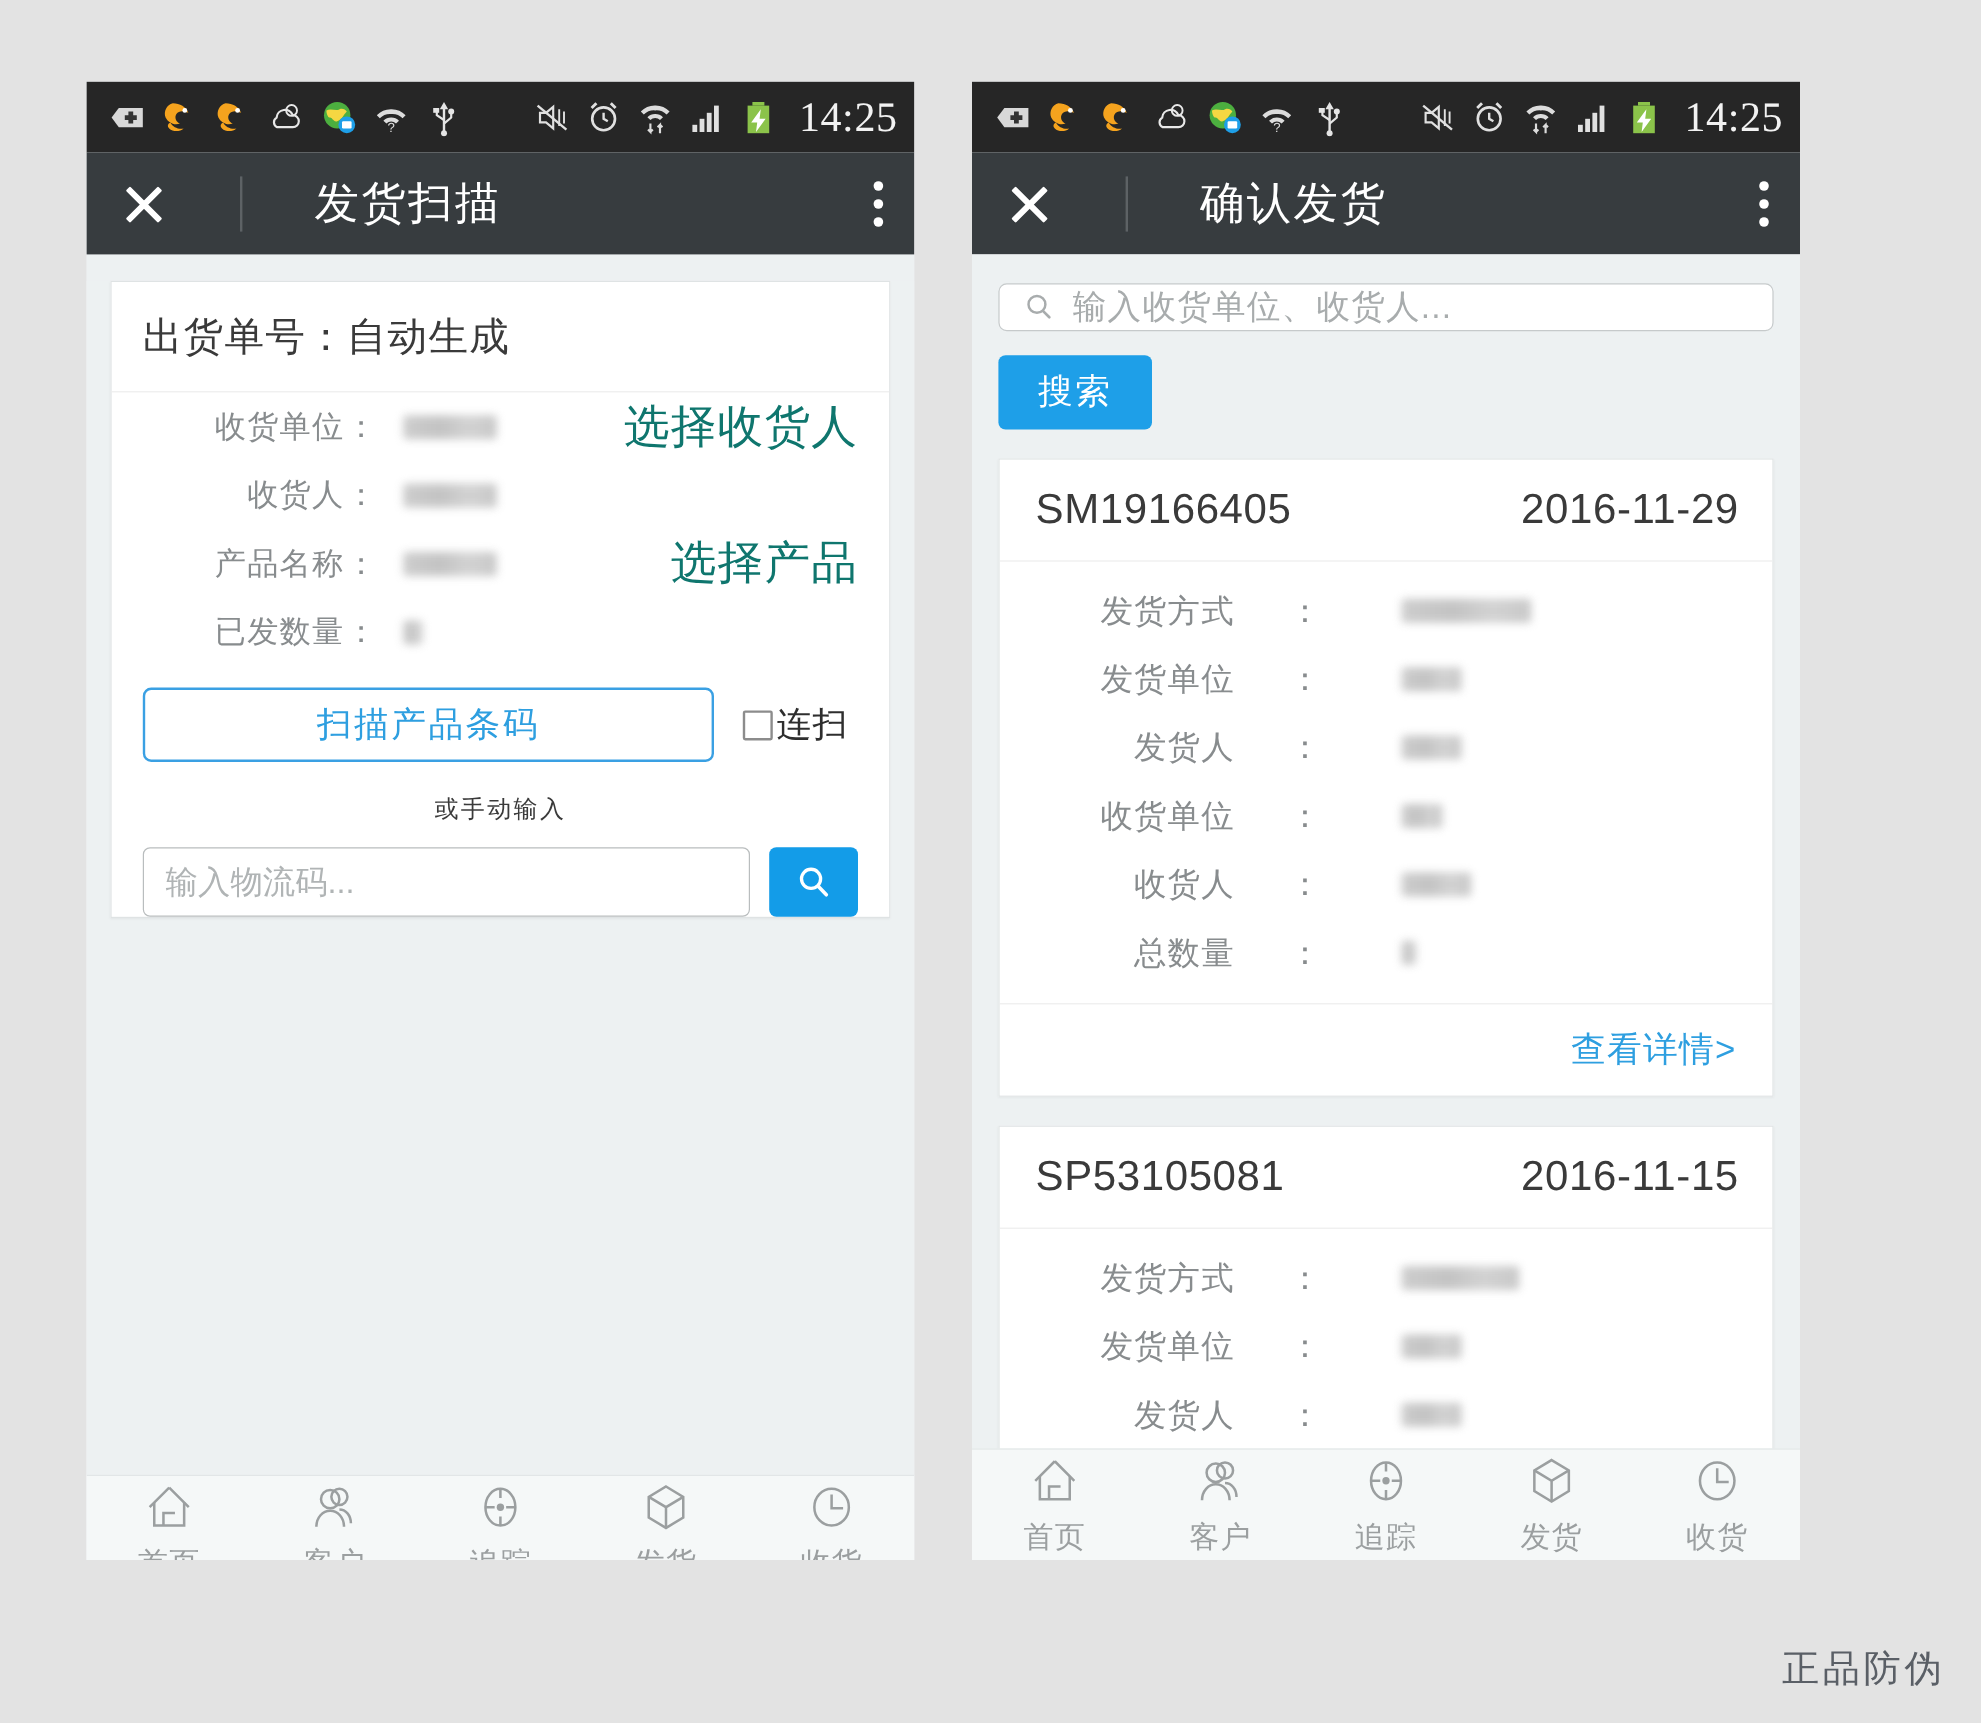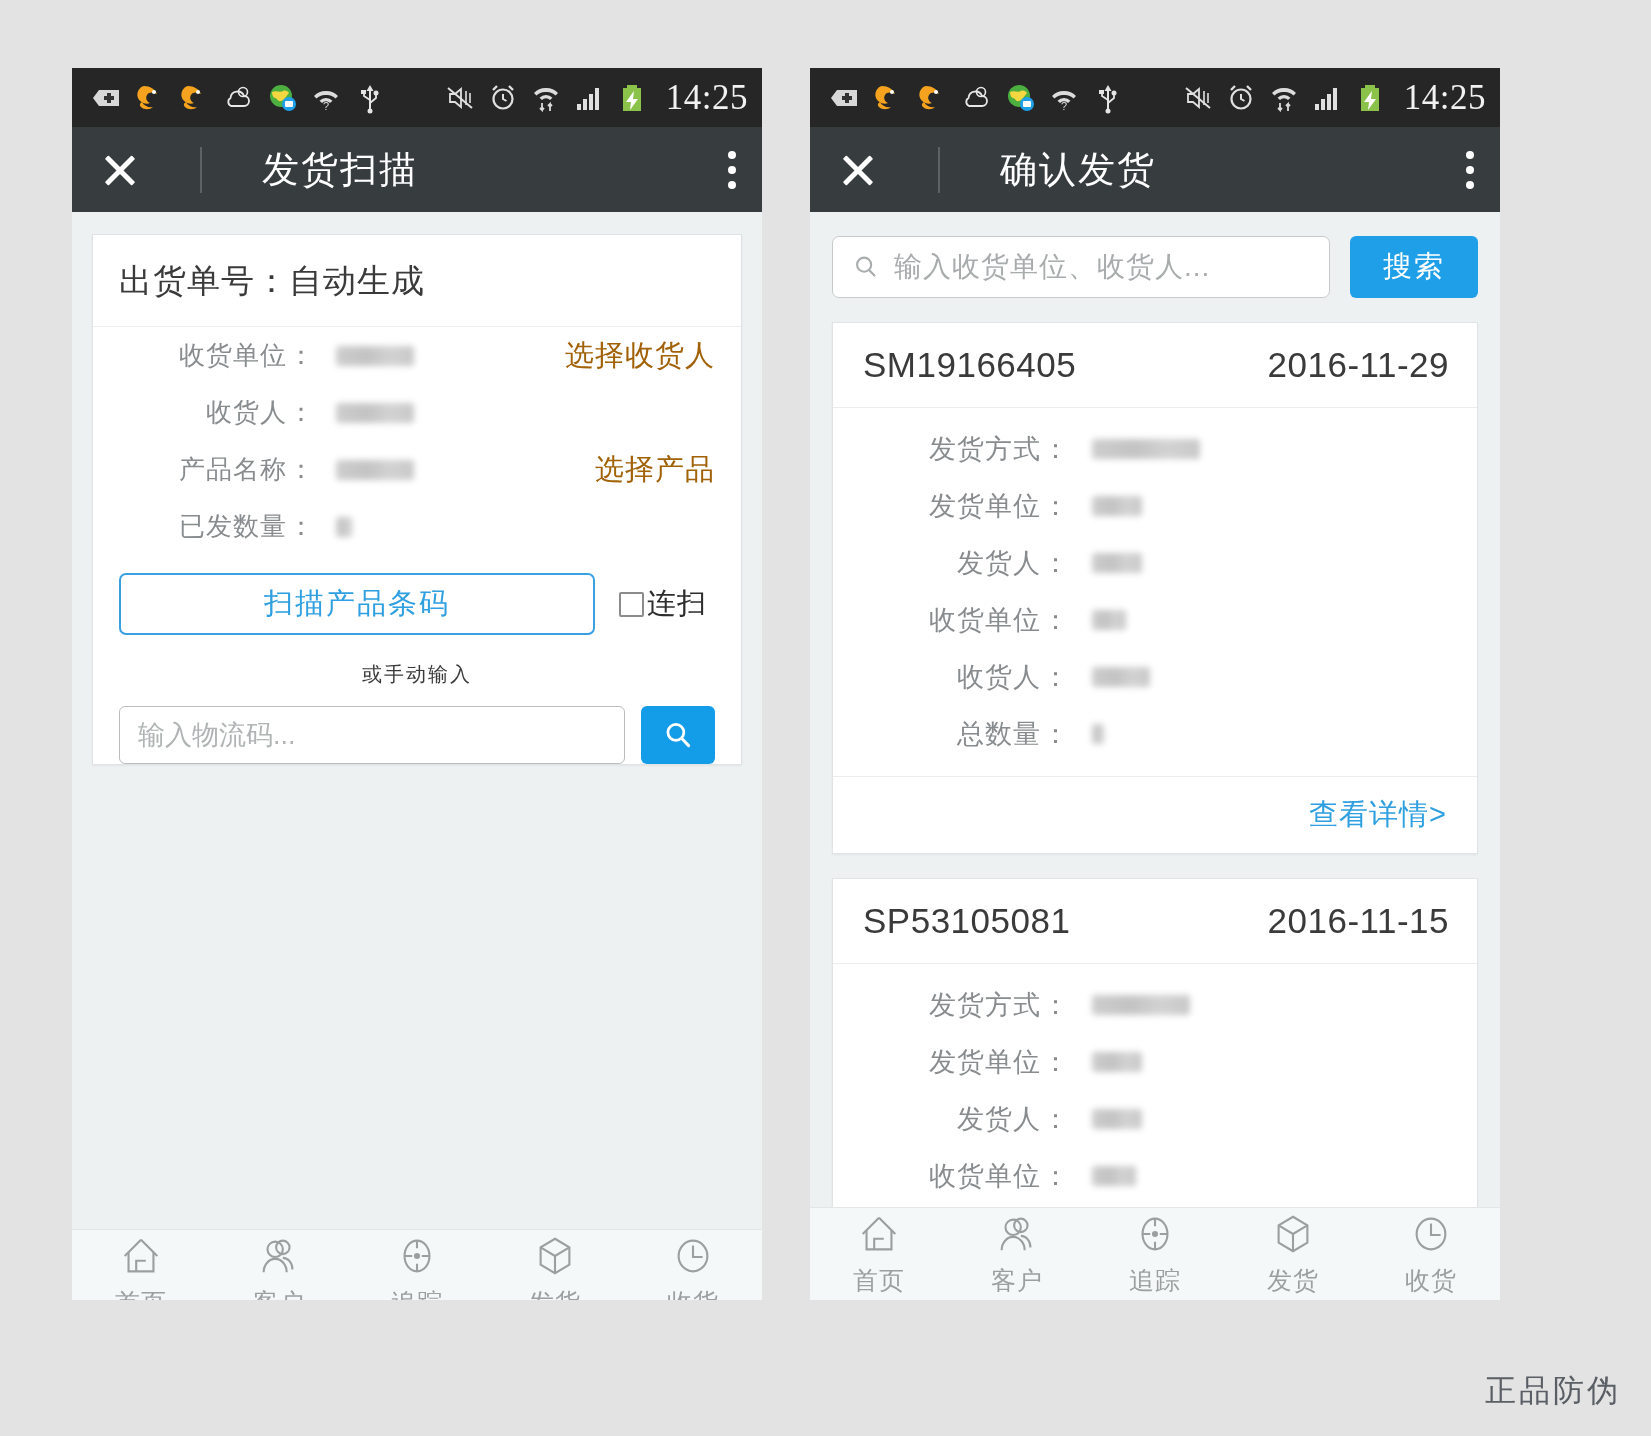--- a/index.html
+++ b/index.html
@@ -52,21 +52,21 @@
   .card-head { padding: 24px 26px 22px 26px; border-bottom: 1px solid #ededed; }
   .card-head .t { font-size: 33px; color: #3a3a3a; letter-spacing: 1px; }
 
   .frow { display: flex; align-items: center; padding: 0 26px; height: 57px; }
   .frow .lbl { width: 168px; text-align: right; color: #888c8e; font-size: 26px; letter-spacing: 1px; }
   .frow .colon { color: #888c8e; font-size: 26px; margin: 0 4px 0 1px; }
   .frow .val { margin-left: 18px; flex: 1; }
   .blurbox { display: inline-block; height: 20px; border-radius: 3px;
     background: linear-gradient(90deg, #c9c9c9, #bfbfbf 40%, #cfcfcf 70%, #c4c4c4);
     filter: blur(3.4px); opacity: .92; vertical-align: middle; }
-  .frow .act { color: #a16207; font-size: 29px; letter-spacing: 1px; cursor: pointer; }
+  .frow .act { color: #0f766e; font-size: 38px; letter-spacing: 1px; cursor: pointer; }
 
   .scan-wrap { display: flex; align-items: center; padding: 18px 26px 0 26px; }
   .scan-btn {
     flex: none; width: 476px; height: 62px; border: 2px solid #3aa0e3; border-radius: 7px;
     background: #fff; color: #2e9fe0; font-size: 29px; letter-spacing: 2px;
     display: flex; align-items: center; justify-content: center; cursor: pointer;
     font-family: "Liberation Sans", sans-serif;
   }
   .chk-wrap { display: flex; align-items: center; margin-left: 24px; cursor: pointer; }
   .chk-box { width: 25px; height: 25px; border: 2px solid #8c8c8c; background: #fff; border-radius: 2px; }
@@ -87,39 +87,39 @@
   }
 
   .confirm-btn {
     display: block; margin: 22px 26px 26px 26px; height: 66px; width: calc(100% - 52px);
     background: #139ce8; border: none; border-radius: 4px; color: #fff;
     font-size: 31px; letter-spacing: 3px; cursor: pointer;
     font-family: "Liberation Sans", sans-serif;
   }
 
   
-  .search-bar { display: flex; align-items: center; padding: 24px 22px 0 22px; gap: 20px; }
+  .search-bar { display: flex; padding: 24px 22px 0 22px; gap: 20px; flex-direction: column; }
   .search-box {
     flex: 1; height: 62px; background: #fff; border: 1px solid #c6cacb; border-radius: 7px;
     display: flex; align-items: center; padding: 0 18px;
   }
   .search-box .ph { color: #a8acad; font-size: 28px; letter-spacing: 1px; margin-left: 13px; }
   .search-go {
     flex: none; width: 128px; height: 62px; background: #1e9fe8; color: #fff; border: none;
     border-radius: 6px; font-size: 29px; letter-spacing: 2px; cursor: pointer;
     font-family: "Liberation Sans", sans-serif;
   }
 
   .listcard { margin: 24px 22px 0 22px; background: #fff; border: 1px solid #e0e4e5; box-shadow: 0 1px 2px rgba(0,0,0,0.05); }
   .lc-head { display: flex; align-items: center; justify-content: space-between;
     padding: 22px 28px 22px 30px; border-bottom: 1px solid #ededed; }
   .lc-code { font-size: 35px; color: #3a3a3a; letter-spacing: 0.5px; }
   .lc-date { font-size: 35px; color: #3a3a3a; letter-spacing: 0.5px; }
   .lc-body { padding: 12px 0 14px 0; }
-  .lrow { display: flex; align-items: center; height: 57px; padding: 0 42px; }
+  .lrow { display: flex; align-items: center; height: 57px; padding: 0 30px; gap: 44px; }
   .lrow .lbl { width: 166px; text-align: right; color: #888c8e; font-size: 27px; letter-spacing: 1px; }
   .lrow .colon { color: #888c8e; font-size: 27px; margin: 0 3px 0 1px; }
   .lrow .val { margin-left: 20px; }
   .lc-foot { border-top: 1px solid #ededed; padding: 18px 30px 18px 0; text-align: right; }
   .lc-foot a { color: #2e9fe0; font-size: 29px; letter-spacing: 1px; text-decoration: none; cursor: pointer; }
 
   
   .tabbar {
     position: absolute; left: 0; bottom: 0; width: 100%; height: 93px; background: #f5f8f8;
     border-top: 1px solid #e2e6e7; display: flex; align-items: center;

